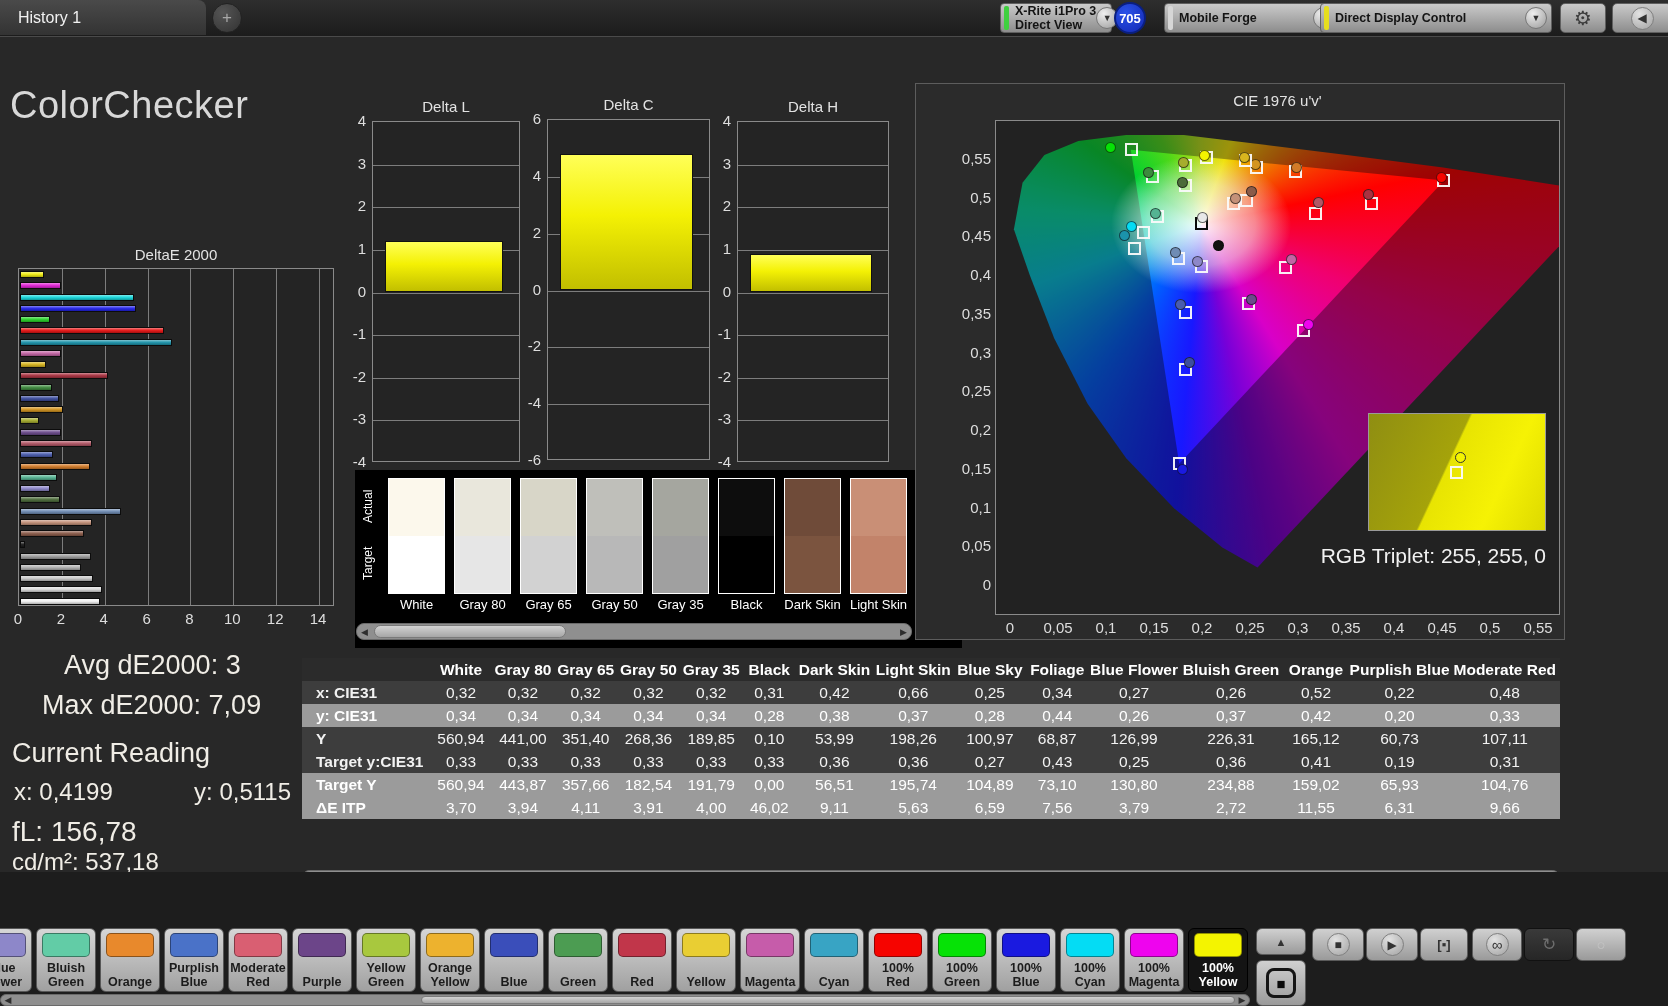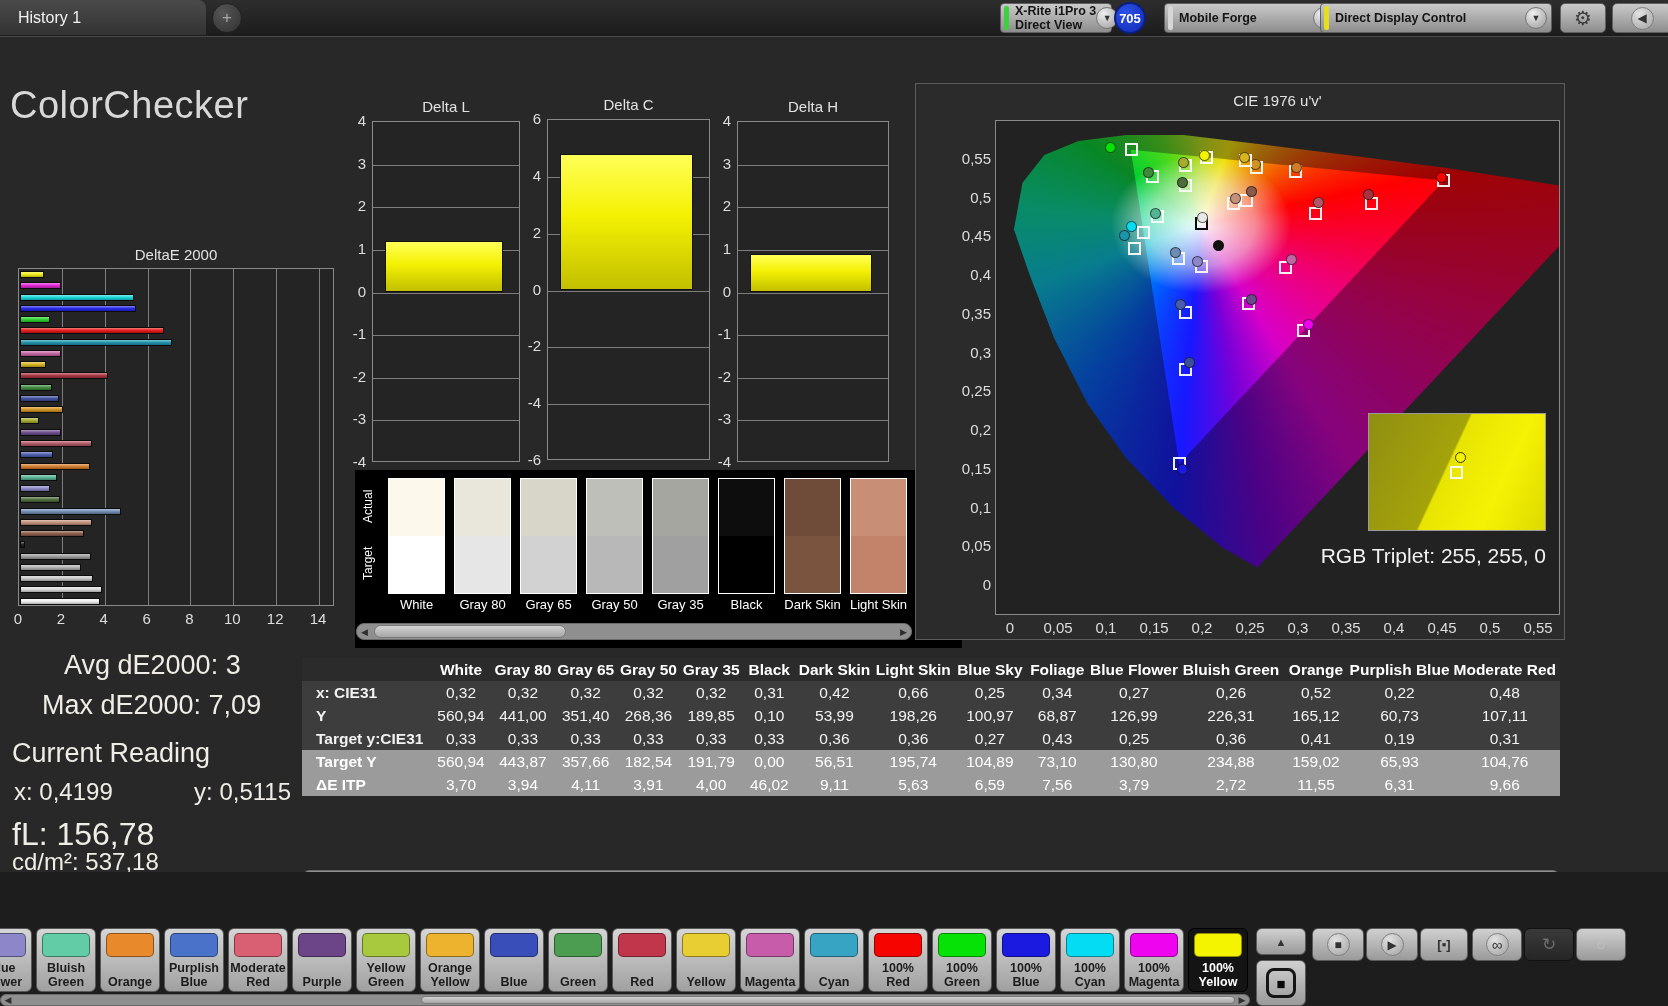--- a/index.html
+++ b/index.html
@@ -179,21 +179,21 @@
   </div>
 
 <div class="abs readout" style="left:64px;top:650px;font-size:27px;">Avg dE2000: 3</div>
 <div class="abs readout" style="left:42px;top:690px;font-size:27px;">Max dE2000: 7,09</div>
 <div class="abs readout" style="left:12px;top:738px;font-size:27px;">Current Reading</div>
 <div class="abs readout" style="left:14px;top:778px;font-size:24px;">
   <span>x: 0,4199</span>
   <span style="display:inline-block;width:68px;"></span>
   <span>y: 0,5115</span>
 </div>
-<div class="abs readout" style="left:12px;top:816px;font-size:32px;">fL: 156,78</div>
+<div class="abs readout" style="left:12px;top:816px;font-size:28px;">fL: 156,78</div>
 <div class="abs readout" style="left:12px;top:848px;font-size:24px;">cd/m²: 537,18</div>
 
 <div id="delta-charts">
     <div class="abs chart-title" style="left: 372px; top: 98px; width: 148px;">Delta L</div>
     <div class="abs plotbox" style="left: 372px; top: 121px; width: 148px; height: 341px;">
       <div class="hgrid" style="top: 42.625px;"></div>
       <div class="hgrid" style="top: 85.25px;"></div>
       <div class="hgrid" style="top: 127.875px;"></div>
       <div class="hgrid" style="top: 170.5px;"></div>
       <div class="hgrid" style="top: 213.125px;"></div>
@@ -468,20 +468,38 @@
           <td class="val">0,31</td>
           <td class="val">0,42</td>
           <td class="val">0,66</td>
           <td class="val">0,25</td>
           <td class="val">0,34</td>
           <td class="val">0,27</td>
           <td class="val">0,26</td>
           <td class="val">0,52</td>
           <td class="val">0,22</td>
           <td class="val">0,48</td>
+        </tr>
+        <tr class="r-light">
+          <td class="lbl">y: CIE31</td>
+          <td class="val">0,34</td>
+          <td class="val">0,34</td>
+          <td class="val">0,34</td>
+          <td class="val">0,34</td>
+          <td class="val">0,34</td>
+          <td class="val">0,28</td>
+          <td class="val">0,38</td>
+          <td class="val">0,37</td>
+          <td class="val">0,28</td>
+          <td class="val">0,44</td>
+          <td class="val">0,26</td>
+          <td class="val">0,37</td>
+          <td class="val">0,42</td>
+          <td class="val">0,20</td>
+          <td class="val">0,33</td>
         </tr>
         <tr class="r-dark">
           <td class="lbl">Y</td>
           <td class="val">560,94</td>
           <td class="val">441,00</td>
           <td class="val">351,40</td>
           <td class="val">268,36</td>
           <td class="val">189,85</td>
           <td class="val">0,10</td>
           <td class="val">53,99</td>

